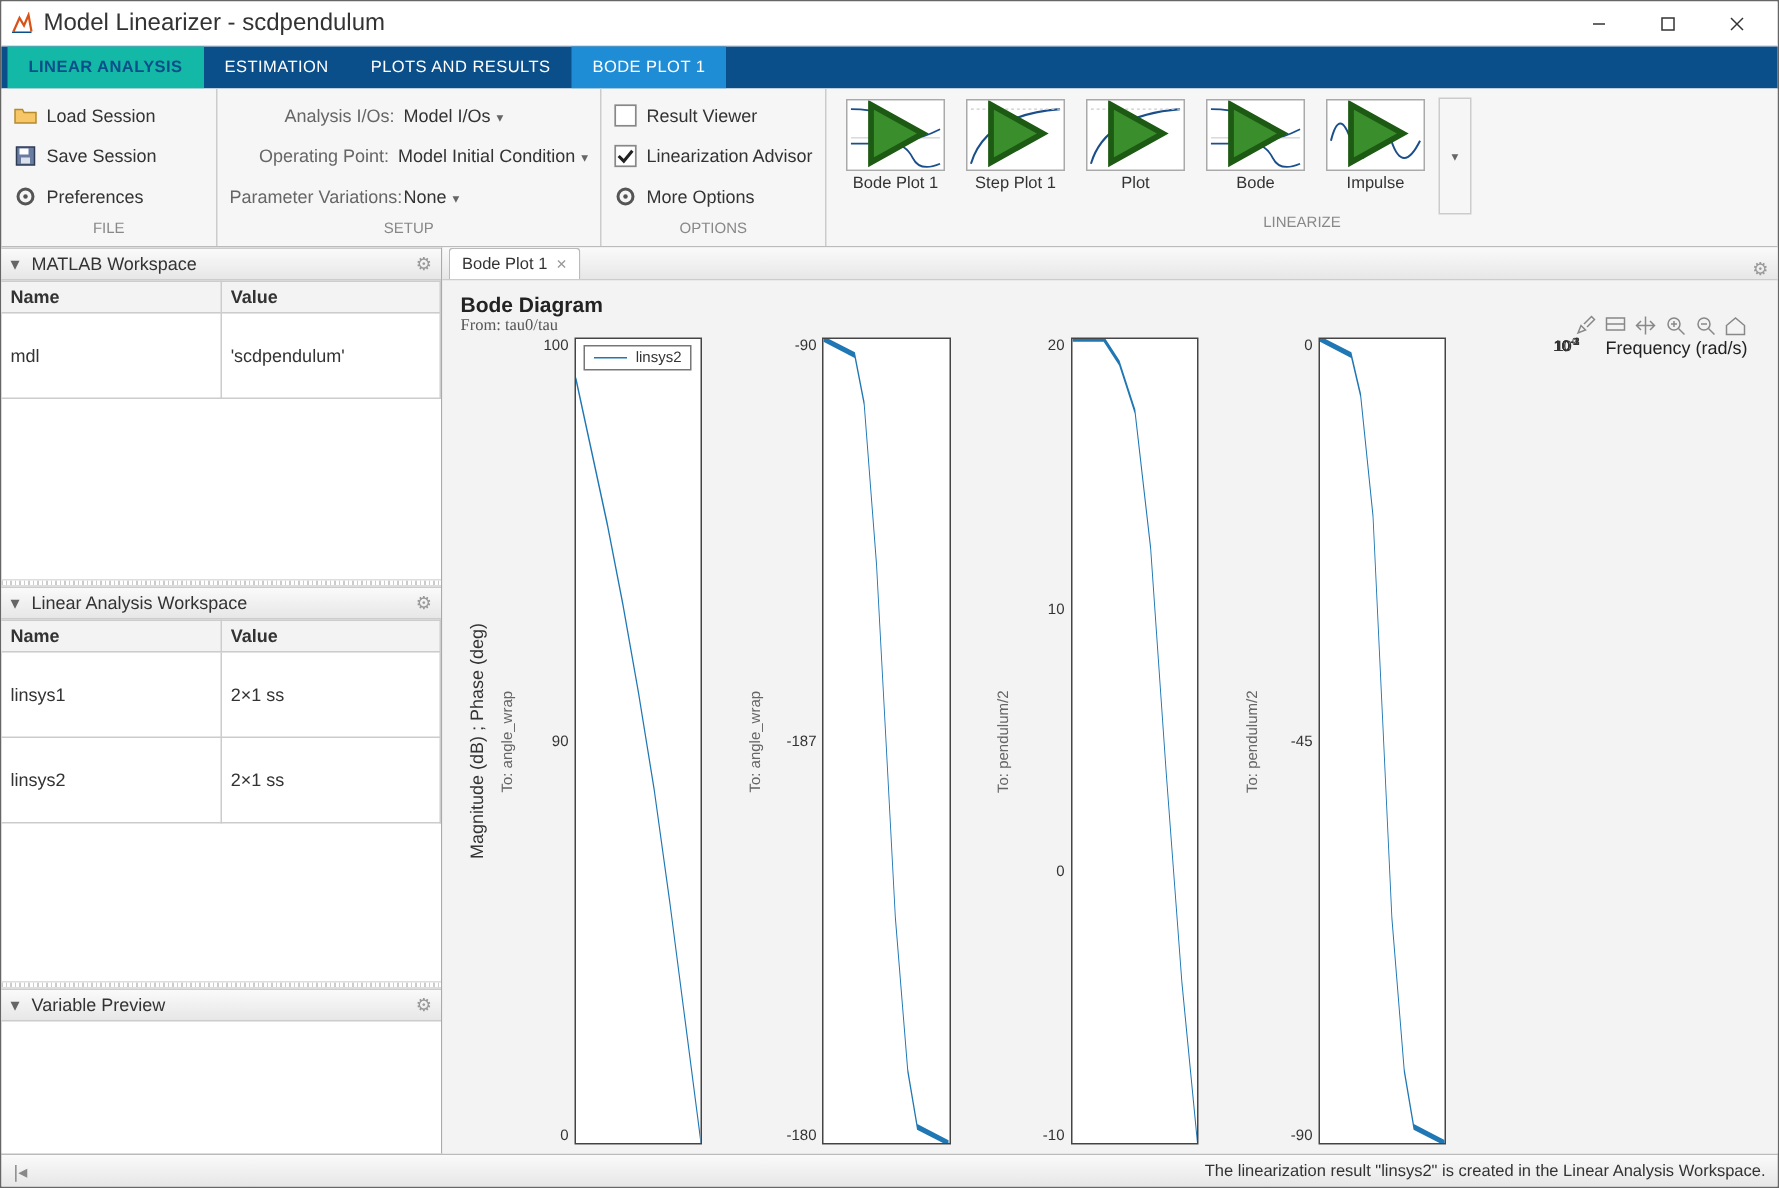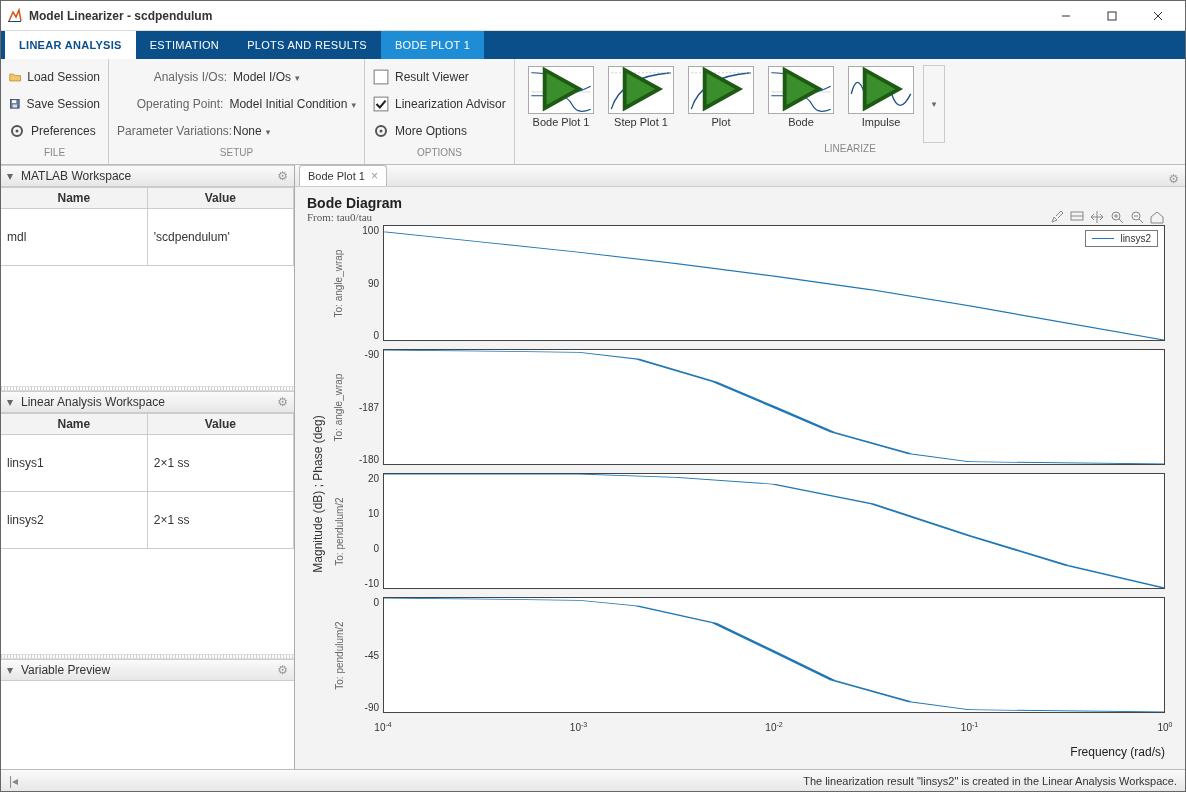--- a/index.html
+++ b/index.html
@@ -2,28 +2,28 @@
 <html><head>
 <meta charset="utf-8">
 <style>
   * { box-sizing: border-box; font-family: "Segoe UI", Arial, sans-serif; }
   html,body { margin:0; padding:0; width:1186px; height:792px; overflow:hidden; background:#fff; font-size:12px; color:#333; }
   .window { width:1186px; height:792px; border:1px solid #666; display:flex; flex-direction:column; background:#fff; }
 
   
   .titlebar { height:30px; display:flex; align-items:center; padding:0 4px 0 6px; background:#fff; border-bottom:1px solid #ddd; }
   .titlebar .logo { width:16px; height:16px; margin-right:6px; }
-  .titlebar .title { flex:1; font-size:12px;font-weight:bold; }
+  .titlebar .title { flex:1; font-size:16px; }
   .winbtn { width:46px; height:29px; display:flex; align-items:center; justify-content:center; }
   .winbtn svg { width:10px; height:10px; }
 
   
   .ribbon-tabs { height:28px; background:#0b4f8a; display:flex; align-items:stretch; padding-left:4px; }
   .ribbon-tab { padding:0 14px; font-size:11px; color:#fff; display:flex; align-items:center; cursor:default; letter-spacing:.3px; }
-  .ribbon-tab.active { background:#ffffff; color:#0b4f8a; font-weight:600; }
+  .ribbon-tab.active { background:#14b8a6; color:#0b4f8a; font-weight:600; }
   .ribbon-tab.selected { background:#1f8dd6; }
 
   
   .toolstrip { height:106px; background:#f6f6f6; border-bottom:1px solid #bbb; display:flex; }
   .ts-group { border-right:1px solid #ccc; display:flex; flex-direction:column; padding:4px 8px 0 8px; }
   .ts-body { flex:1; display:flex; flex-direction:column; justify-content:flex-start; gap:5px; padding-top:3px; }
   .ts-row { display:flex; align-items:center; height:22px; gap:6px; white-space:nowrap; }
   .ts-label { color:#666; }
   .ts-value { color:#333; }
   .ts-drop::after { content:"▾"; font-size:9px; color:#666; margin-left:4px; }
@@ -41,40 +41,40 @@
 
   
   .content { flex:1; display:flex; min-height:0; }
   .left-col { width:294px; border-right:1px solid #aaa; display:flex; flex-direction:column; background:#fff; }
   .panel-hdr { height:22px; background:linear-gradient(#fafafa,#e7e7e7); border-top:1px solid #ccc; border-bottom:1px solid #ccc; display:flex; align-items:center; padding:0 6px; font-size:12px; color:#333; }
   .panel-hdr .tw { width:10px; color:#666; margin-right:4px; }
   .panel-hdr .filler { flex:1; }
   .panel-hdr .gear-mini { color:#999; font-size:12px; }
   .gripper { height:5px; background:repeating-linear-gradient(90deg,#ccc 0 1px,transparent 1px 3px); border-top:1px solid #ddd; border-bottom:1px solid #ddd; }
   table.kv { width:100%; border-collapse:collapse; font-size:12px; }
-  table.kv th { text-align:center; font-weight:600; padding:3px 6px; background:#f3f3f3; border:1px solid #ccc; border-left:none; }
+  table.kv th { text-align:left; font-weight:600; padding:3px 6px; background:#f3f3f3; border:1px solid #ccc; border-left:none; }
   table.kv th:first-child { border-left:none; }
   table.kv td { padding:21px 6px; border:1px solid #ccc; border-left:none; }
   .panel-space { flex:1; }
 
   
   .right-col { flex:1; display:flex; flex-direction:column; background:#f3f3f3; min-width:0; }
   .doc-tabs { height:22px; background:linear-gradient(#fafafa,#e7e7e7); border-bottom:1px solid #ccc; display:flex; align-items:flex-end; padding-left:4px; }
   .doc-tab { height:21px; padding:0 8px; border:1px solid #bbb; border-bottom:none; background:#fff; font-size:11px; display:flex; align-items:center; gap:6px; border-radius:3px 3px 0 0; }
   .doc-tab .x { color:#999; font-size:12px; }
   .doc-tabs .filler { flex:1; }
   .plot-area { flex:1; background:#f3f3f3; position:relative; padding:8px 12px 6px 12px; display:flex; flex-direction:column; }
   .plot-title { text-align:left; font-weight:600; font-size:14px; color:#222; }
   .plot-subtitle { text-align:left; font-size:11px; color:#555; margin-bottom:2px;font-family:Liberation Serif, serif; }
   .plot-icons { position:absolute; right:20px; top:22px; display:flex; gap:4px; color:#888; }
   .plot-icons span { width:16px; height:16px; display:inline-flex; align-items:center; justify-content:center; }
   .chart-stack { flex:1; display:flex; }
   .ylab-outer { width:22px; display:flex; align-items:center; justify-content:center; }
   .ylab-outer span { transform:rotate(-90deg); white-space:nowrap; font-size:12px; color:#333; }
-  .charts { flex:1; display:flex; flex-direction:column; gap:8px; padding-right:8px; }
+  .charts { flex:1; display:flex; gap:26px; padding-right:8px; }
   .subplot { flex:1; display:flex; position:relative; }
   .sub-ylab { width:20px; display:flex; align-items:center; justify-content:center; }
   .sub-ylab span { transform:rotate(-90deg); white-space:nowrap; font-size:10px; color:#666; }
   .sub-yticks { width:34px; display:flex; flex-direction:column; justify-content:space-between; text-align:right; font-size:10px; color:#333; padding:0 4px 0 0; }
   .axes { flex:1; border:1px solid #444; background:#fff; position:relative; }
   .legend-box { position:absolute; top:4px; right:6px; background:#fff; border:1px solid #777; font-size:10px; padding:2px 6px 2px 6px; display:flex; align-items:center; gap:6px; }
   .legend-line { width:22px; height:0; border-top:1px solid #1f77b4; }
   .xaxis-row { height:16px; display:flex; }
   .xaxis-row .pad { width:54px; }
   .xticks { flex:1; position:relative; font-size:10px; color:#333; }
@@ -121,21 +121,21 @@
 
   <div class="ribbon-tabs">
     <div class="ribbon-tab active">LINEAR ANALYSIS</div>
     <div class="ribbon-tab">ESTIMATION</div>
     <div class="ribbon-tab">PLOTS AND RESULTS</div>
     <div class="ribbon-tab selected">BODE PLOT 1</div>
   </div>
 
   <div class="toolstrip">
 
-    <div class="ts-group" style="width:108px">
+    <div class="ts-group" style="width:144px">
       <div class="ts-body">
         <div class="ts-row">
           <span class="ts-icon">
               <svg viewBox="0 0 16 16">
                 <path d="M1 4h5l1 2h8v7H1z" fill="#f6c667" stroke="#b58a2e"></path>
               </svg>
             </span>
           <span>Load Session</span>
         </div>
         <div class="ts-row">

